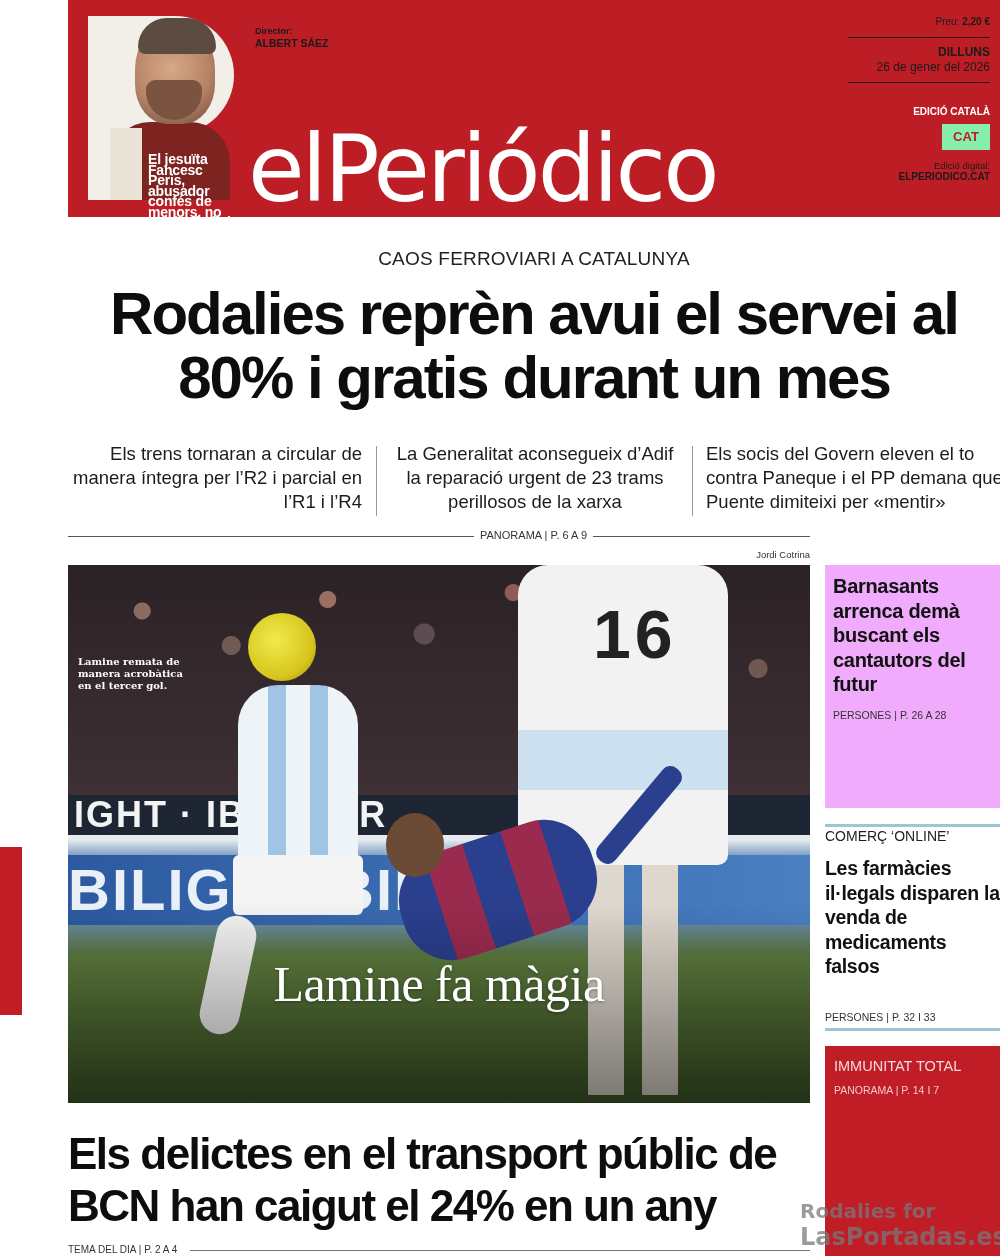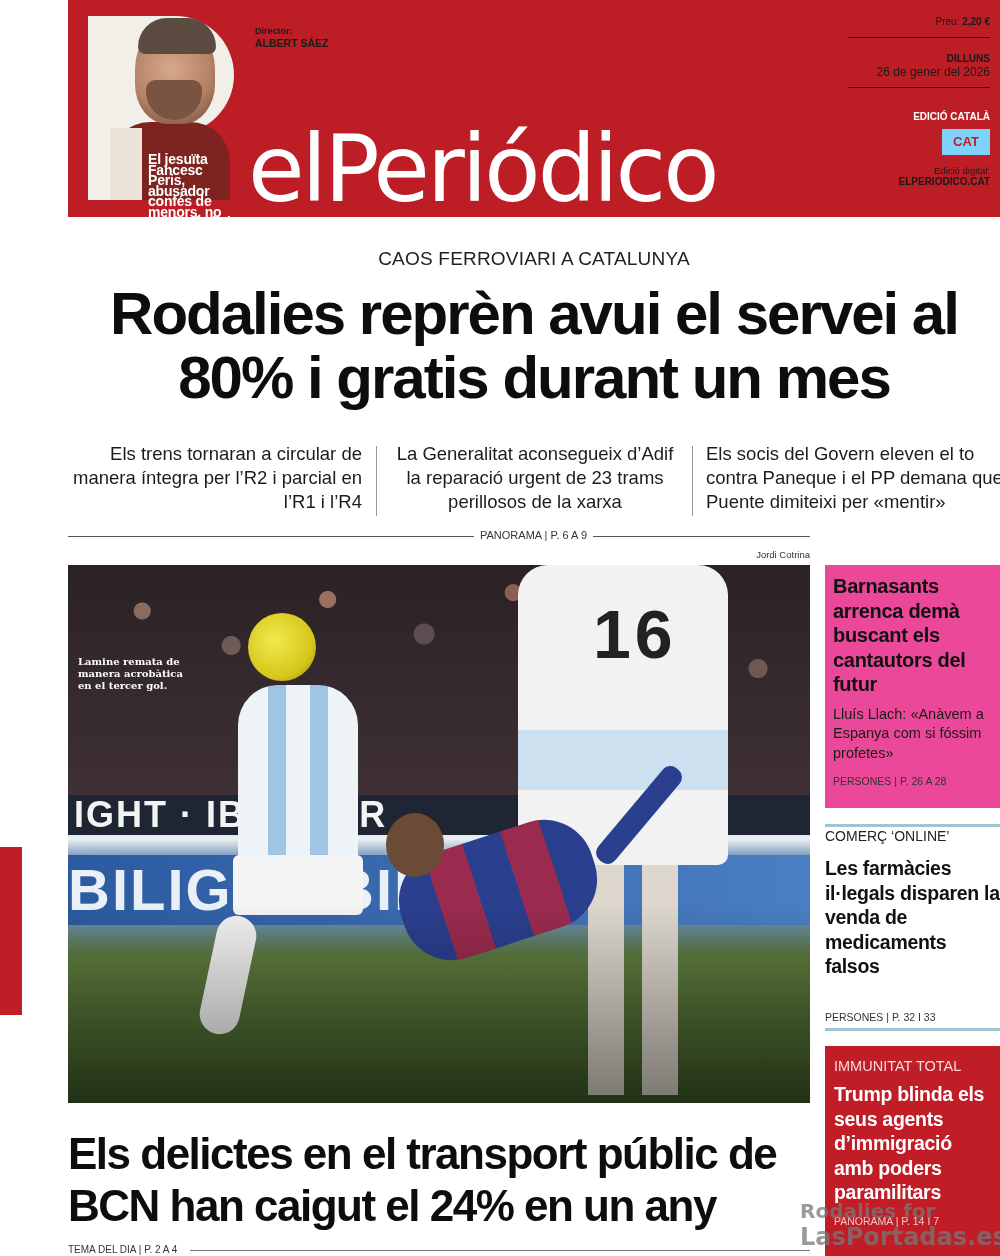--- a/index.html
+++ b/index.html
@@ -18,24 +18,24 @@
     .photo .vest { position: absolute; left: 0; top: 106px; width: 120px; height: 80px; background: #7d2320; border-radius: 40px 40px 0 0; }
     .photo .shirt { position: absolute; left: -4px; top: 112px; width: 36px; height: 72px; background: #e9e3d8; }
     .photo-caption { position: absolute; left: 80px; top: 154px; width: 92px; font-size: 14px; line-height: 10.5px; color: #fff; font-weight: bold; letter-spacing: -0.2px; }
     .director { position: absolute; left: 187px; top: 26px; color: #1a1a1a; }
     .director .lbl { font-size: 9px; font-weight: bold; display: block; }
     .director .name { font-size: 10.5px; font-weight: bold; display: block; margin-top: 1px; }
     .brand { position: absolute; left: 180px; top: 82px; font-size: 92px; line-height: 120px; color: #fff; font-weight: normal; letter-spacing: -3px; font-family: "DejaVu Sans", sans-serif; margin-top: 28px; }
     .meta { position: absolute; right: 10px; top: 16px; width: 142px; text-align: right; color: #1a1a1a; }
     .meta .price { font-size: 10px; padding-bottom: 10px; border-bottom: 1px solid #2a1010; }
     .meta .price b { font-weight: bold; }
-    .meta .day { font-size: 10px; font-weight: bold; margin-top: 15px; }
+    .meta .day { font-size: 12px; font-weight: bold; margin-top: 7px; }
     .meta .date { font-size: 12px; margin-top: 1px; padding-bottom: 8px; border-bottom: 1px solid #2a1010; }
     .meta .edition { font-size: 10px; font-weight: bold; color: #fff; margin-top: 23px; }
-    .meta .cat-btn { display: inline-block; margin-top: 7px; background: #7dd3fc; color: #bd1e26; font-weight: bold; font-size: 13px; width: 48px; height: 26px; line-height: 26px; text-align: center; }
+    .meta .cat-btn { display: inline-block; margin-top: 7px; background: #86efac; color: #bd1e26; font-weight: bold; font-size: 13px; width: 48px; height: 26px; line-height: 26px; text-align: center; }
     .meta .digital { font-size: 9.5px; margin-top: 10px; }
     .meta .url { font-size: 10px; font-weight: bold; }
 
     
     .left-tab { position: absolute; left: 0; top: 847px; width: 22px; height: 168px; background: #c01d27; }
 
     
     .kicker { position: absolute; left: 68px; width: 932px; top: 248px; text-align: center; font-size: 19px; letter-spacing: 0.2px; color: #222; }
     .headline { position: absolute; left: 68px; width: 932px; top: 282px; text-align: center; font-size: 60px; line-height: 64px; font-weight: bold; letter-spacing: -2px; color: #0d0d0d; }
     .subs { position: absolute; left: 68px; top: 442px; width: 932px; height: 74px; }
@@ -77,21 +77,21 @@
     .player3 { position: absolute; left: 450px; top: 0; width: 210px; height: 300px; background: linear-gradient(180deg, #f2f2f2 0 55%, #cde0f0 55% 75%, #f2f2f2 75%); border-radius: 30px 30px 10px 10px; }
     .player3-num { position: absolute; left: 525px; top: 30px; font-size: 68px; font-weight: bold; color: #222; letter-spacing: 4px; }
     .player3-legs { position: absolute; left: 520px; top: 290px; width: 90px; height: 240px; background: linear-gradient(90deg, #ddd7cd 0 40%, transparent 40% 60%, #ddd7cd 60%); }
     .hero-shade { position: absolute; left: 0; bottom: 0; width: 100%; height: 200px; background: linear-gradient(180deg, rgba(0,0,0,0), rgba(0,0,0,0.45)); }
     .hero-side-caption { position: absolute; left: 10px; top: 91px; width: 110px; font-family: "DejaVu Serif", serif; font-size: 10px; line-height: 12px; color: #fff; font-weight: bold; }
     .hero-title { position: absolute; left: 0; width: 100%; top: 390px; text-align: center; font-family: "Liberation Serif", "DejaVu Serif", serif; font-size: 50px; color: #fff; letter-spacing: -0.5px; text-shadow: 0 1px 3px rgba(0,0,0,0.35); }
     .hero-sub { position: absolute; left: 0; width: 100%; top: 471px; text-align: center; font-size: 15px; line-height: 21px; color: #fff; text-shadow: 0 1px 2px rgba(0,0,0,0.5); }
     .hero-sub .ref { font-size: 10.5px; color: #e8e8e8; }
 
     
-    .sb1 { position: absolute; left: 825px; top: 565px; width: 175px; height: 243px; background: #ec4899; padding: 9px 6px 0 8px; }
+    .sb1 { position: absolute; left: 825px; top: 565px; width: 175px; height: 243px; background: #f0abfc; padding: 9px 6px 0 8px; }
     .sb-title { font-size: 20px; line-height: 24.5px; font-weight: bold; color: #111; letter-spacing: -0.3px; }
     .sb-dek { font-size: 14.5px; line-height: 19.5px; color: #1a1a1a; margin-top: 8px; }
     .sb-ref { font-size: 10.5px; color: #333; margin-top: 12px; }
     .sb-rule { position: absolute; left: 825px; width: 175px; height: 3px; background: #9cc6d4; }
     .sb2 { position: absolute; left: 825px; top: 828px; width: 175px; }
     .sb-kicker { font-size: 14px; color: #222; }
     .sb2 .sb-title { margin-top: 12px; font-size: 19.5px; line-height: 24.5px; }
     .sb2 .sb-ref { margin-top: 32px; }
     .sb3 { position: absolute; left: 825px; top: 1046px; width: 175px; height: 210px; background: #c01d27; padding: 12px 6px 0 9px; color: #fff; }
     .sb3 .sb-kicker { color: #f4dada; font-size: 14.5px; }
@@ -168,37 +168,36 @@
   <div class="player1-legs"></div>
   <div class="ball"></div>
   <div class="player3-legs"></div>
   <div class="player3"></div>
   <div class="player3-num">16</div>
   <div class="player2-arm"></div>
   <div class="player2"></div>
   <div class="player2-head"></div>
   <div class="hero-shade"></div>
   <div class="hero-side-caption">Lamine remata de manera acrobàtica en el tercer gol.</div>
+  <div class="hero-title">Lamine fa màgia</div>
 </div>
 
 <aside class="sb1">
   <div class="sb-title">Barnasants arrenca demà buscant els cantautors del futur</div>
-  <div class="sb-dek">Lluís Llach: «Anàvem a Espanya com si fóssim profetes»</div>
   <div class="sb-ref">PERSONES | P. 26 A 28</div>
 </aside>
 <div class="sb-rule" style="top:824px;"></div>
 <aside class="sb2">
   <div class="sb-kicker">COMERÇ ‘ONLINE’</div>
   <div class="sb-title">Les farmàcies il·legals disparen la venda de medicaments falsos</div>
   <div class="sb-ref">PERSONES | P. 32 I 33</div>
 </aside>
 <div class="sb-rule" style="top:1028px;"></div>
 <aside class="sb3">
   <div class="sb-kicker">IMMUNITAT TOTAL</div>
-  <div class="sb-title">Trump blinda els seus agents d’immigració amb poders paramilitars</div>
   <div class="sb-ref">PANORAMA | P. 14 I 7</div>
 </aside>
 
 <h2 class="bottom-headline">Els delictes en el transport públic de BCN han caigut el 24% en un any</h2>
 <div class="bottom-line"></div>
 <div class="bottom-ref">TEMA DEL DIA | P. 2 A 4</div>
 
 <div class="watermark">
   <span class="w1">Rodalies for</span>
   <span class="w2">LasPortadas.es</span>

